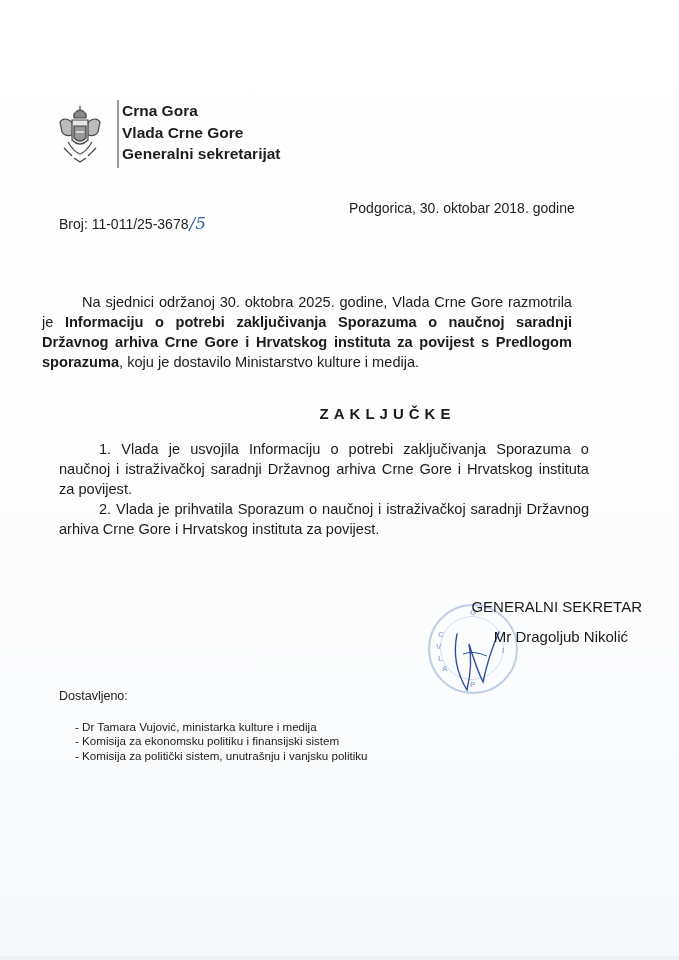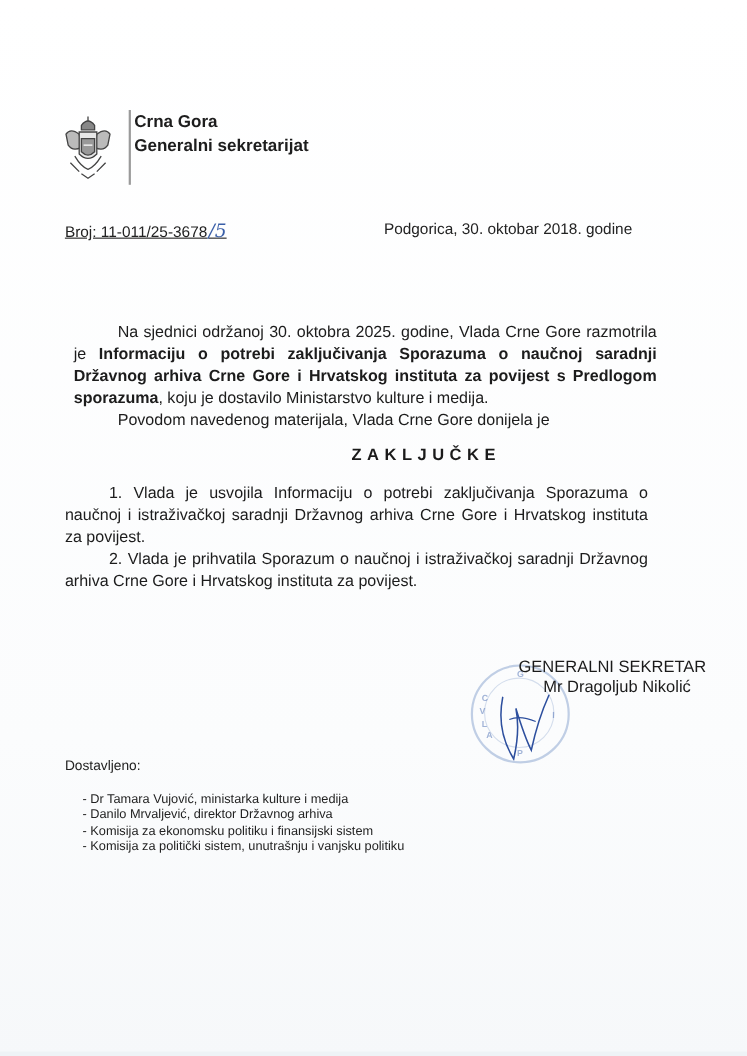--- a/index.html
+++ b/index.html
@@ -12,42 +12,42 @@
     }
     .page { position: absolute; inset: 0; background: linear-gradient(#ffffff 0%, #fbfcfd 70%, #f6f8fa 100%); }
     .bottom-strip { position: absolute; left: 0; right: 0; bottom: 0; height: 4px; background: #eef3f6; }
 
     .header { position: absolute; left: 54px; top: 100px; height: 70px; }
     .crest { position: absolute; left: 0; top: 4px; width: 52px; height: 60px; }
     .header-rule { position: absolute; left: 63px; top: 0; width: 1.5px; height: 68px; background: #9a9a9a; }
     .header-lines { position: absolute; left: 68px; top: 0; font-weight: bold; font-size: 15.5px; line-height: 21.5px; color: #1d1d1d; white-space: nowrap; }
 
     .ref-row { position: absolute; left: 59px; top: 200px; width: 580px; font-size: 14px; color: #222; }
-    .ref-number { position: absolute; left: 0; top: 0; white-space: nowrap; text-decoration: underline; }
+    .ref-number { position: absolute; left: 0; top: 13px; white-space: nowrap; }
     .ref-suffix { font-family: "DejaVu Serif", serif; font-style: italic; color: #3a5fa8; font-size: 17px; margin-left: 1px; }
     .ref-place-date { position: absolute; left: 290px; top: 0; white-space: nowrap; }
 
-    .body-text { position: absolute; left: 67px; width: 530px; font-size: 14.6px; line-height: 20px; text-align: justify; color: #1c1c1c; }
+    .body-text { position: absolute; left: 42px; width: 530px; font-size: 14.6px; line-height: 20px; text-align: justify; color: #1c1c1c; }
     .para1 { top: 292px; }
     .para1 .indent { display: inline-block; width: 40px; }
     .para2 { top: 372px; text-indent: 40px; }
     b { font-weight: bold; }
 
     .conclusions-title { position: absolute; left: 0; width: 679px; top: 405px; text-align: center; font-weight: bold; font-size: 15px; letter-spacing: 5px; color: #1a1a1a; margin-left: 48px; }
 
     .items { position: absolute; left: 59px; top: 439px; width: 530px; font-size: 14.6px; line-height: 20px; text-align: justify; color: #1c1c1c; }
     .item { text-indent: 40px; margin: 0; }
 
     .signature { position: absolute; left: 408px; top: 598px; width: 240px; height: 100px; }
     .stamp { position: absolute; left: 20px; top: 6px; width: 86px; height: 86px; border-radius: 50%; border: 2px solid rgba(120,150,200,0.45); }
     .stamp-inner { position: absolute; left: 10px; top: 10px; width: 62px; height: 62px; border-radius: 50%; border: 1px solid rgba(120,150,200,0.3); }
     .stamp-letter { position: absolute; font-size: 8px; color: rgba(100,130,190,0.6); font-weight: bold; }
     .sig-scribble { position: absolute; left: 35px; top: 26px; width: 70px; height: 70px; }
     .sig-title { position: absolute; right: 6px; top: 0; font-weight: normal; font-size: 15px; line-height: 18px; text-align: right; white-space: nowrap; color: #1a1a1a; }
-    .sig-title div:last-child { padding-right: 14px; }
+    .sig-title div:last-child { padding-right: 14px; margin-top: 12px; }
 
     .distribution { position: absolute; left: 59px; top: 689px; font-size: 11.6px; line-height: 14.5px; color: #222; }
     .distribution-title { font-weight: normal; font-size: 12.5px; margin-bottom: 0px; }
     .distribution ul { list-style: none; margin: 16px; padding: 0; }
     .distribution li::before { content: "- "; }
   </style>
 </head>
 <body>
 
 <div class="page">
@@ -63,34 +63,34 @@
         <path d="M20 22 L32 22 L32 34 Q26 40 20 34 Z" fill="#999"></path>
         <path d="M22 28 L30 28" stroke="#fff"></path>
         <path d="M14 38 Q20 48 26 50 Q32 48 38 38"></path>
         <path d="M10 44 L18 52 M42 44 L34 52"></path>
         <path d="M20 54 L26 58 L32 54"></path>
       </g>
     </svg>
     <div class="header-rule"></div>
     <div class="header-lines">
       <div>Crna Gora</div>
+      <div>Vlada Crne Gore</div>
       <div>Generalni sekretarijat</div>
     </div>
   </div>
 
   <div class="ref-row">
     <div class="ref-number">
       <span>Broj: 11-011/25-3678</span><span class="ref-suffix">/5</span>
     </div>
     <div class="ref-place-date">Podgorica, 30. oktobar 2018. godine</div>
   </div>
 
   <p class="body-text para1" style="margin:0;"><span class="indent"></span><span>Na sjednici održanoj 30. oktobra 2025. godine, Vlada Crne Gore razmotrila je </span><b>Informaciju o potrebi zaključivanja Sporazuma o naučnoj saradnji Državnog arhiva Crne Gore i Hrvatskog instituta za povijest s Predlogom sporazuma</b><span>, koju je dostavilo Ministarstvo kulture i medija.</span></p>
 
-  <p class="body-text para2" style="margin:0;">Povodom navedenog materijala, Vlada Crne Gore donijela je</p>
 
   <div class="conclusions-title">ZAKLJUČKE</div>
 
   <div class="items">
     <p class="item">1. Vlada je usvojila Informaciju o potrebi zaključivanja Sporazuma o naučnoj i istraživačkoj saradnji Državnog arhiva Crne Gore i Hrvatskog instituta za povijest.</p>
     <p class="item">2. Vlada je prihvatila Sporazum o naučnoj i istraživačkoj saradnji Državnog arhiva Crne Gore i Hrvatskog instituta za povijest.</p>
   </div>
 
   <div class="signature">
     <div class="stamp">
@@ -110,20 +110,19 @@
     <div class="sig-title">
       <div>GENERALNI SEKRETAR</div>
       <div>Mr Dragoljub Nikolić</div>
     </div>
   </div>
 
   <div class="distribution">
     <div class="distribution-title">Dostavljeno:</div>
     <ul>
       <li>Dr Tamara Vujović, ministarka kulture i medija</li>
-      <li>Danilo Mrvaljević, direktor Državnog arhiva</li>
       <li>Komisija za ekonomsku politiku i finansijski sistem</li>
       <li>Komisija za politički sistem, unutrašnju i vanjsku politiku</li>
     </ul>
   </div>
 
   <div class="bottom-strip"></div>
 </div>
 
 </body></html>

